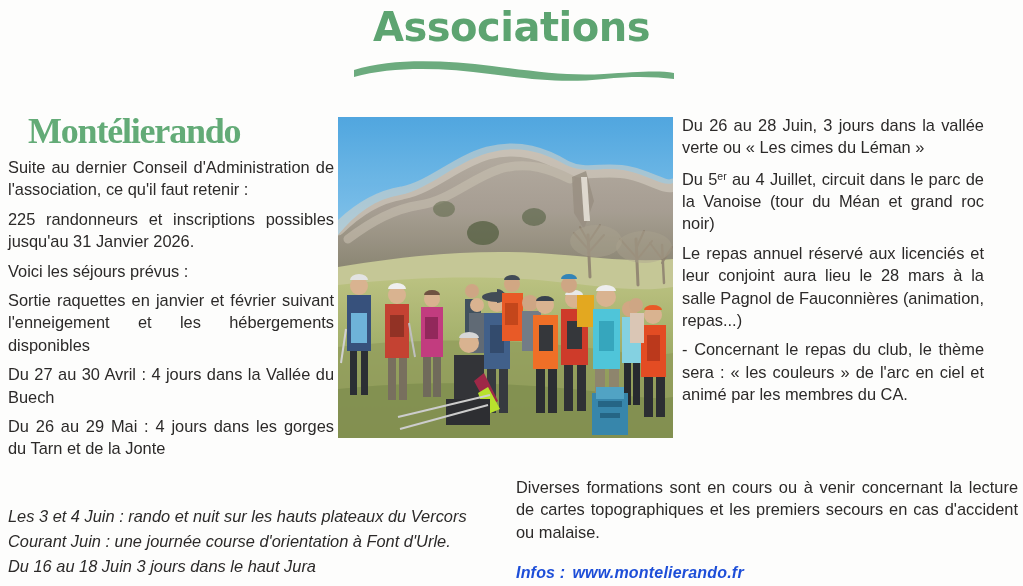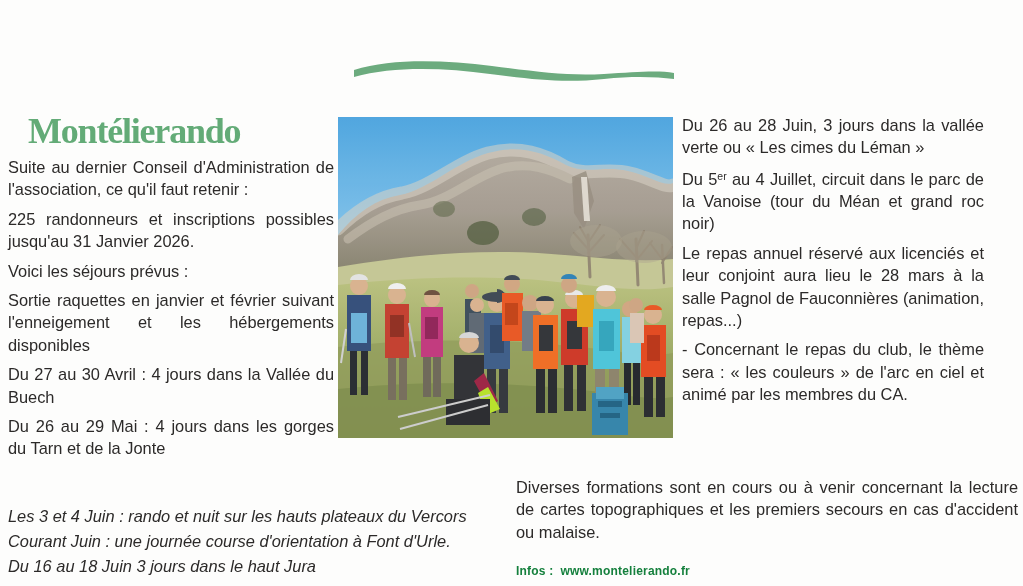--- a/index.html
+++ b/index.html
@@ -102,25 +102,26 @@
     position: absolute;
     left: 516px;
     top: 476px;
     width: 502px;
   }
   #bottom-right .para {
     margin-bottom: 21px;
     text-align: justify;
   }
   #infos-line {
-    font-size: 12px;
+    font-size: 16px;
     font-weight: bold;
-    color: #15803d;
+    color: #1d4ed8;
     letter-spacing: 0.2px;
     margin-top: 6px;
+    font-style: italic;
   }
   #infos-line .infos-label { margin-right: 7px; }
 
   
   #photo {
     position: absolute;
     left: 338px;
     top: 117px;
     width: 335px;
     height: 321px;
@@ -129,20 +130,21 @@
   }
   #photo svg { display: block; }
   sup.ord { font-size: 0.64em; vertical-align: 0.45em; }
 </style>
 </head>
 <body>
 
 <div id="page">
 
   <div id="section-header">
+    <div id="section-title">Associations</div>
     <svg id="section-swoosh" viewBox="0 0 324 34" preserveAspectRatio="none">
       <path d="M2,18 C40,6 92,8 140,14 C186,20 216,24 252,22 C284,20 306,18 322,21
                L322,27 C304,25 282,24 252,27 C214,31 182,28 138,22 C92,16 42,14 2,25 Z" fill="#6cab7e"></path>
     </svg>
   </div>
 
   <div id="col-left">
     <h1 id="article-title">Montélierando</h1>
     <p class="para">Suite au dernier Conseil d'Administration de l'association, ce qu'il faut retenir :</p>
     <p class="para">225 randonneurs et inscriptions possibles jusqu'au 31 Janvier 2026.</p>

